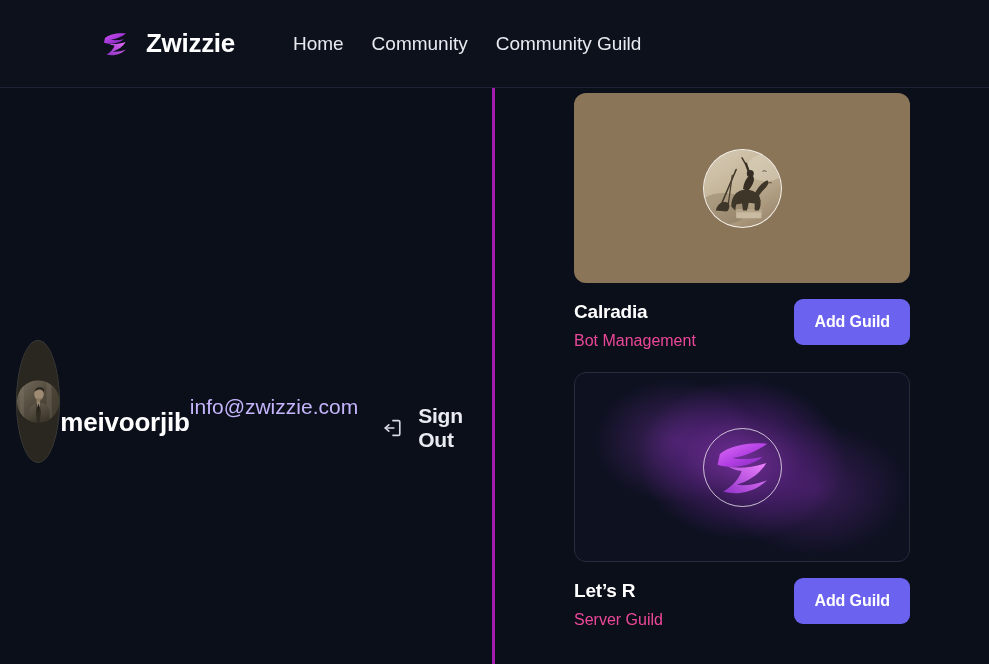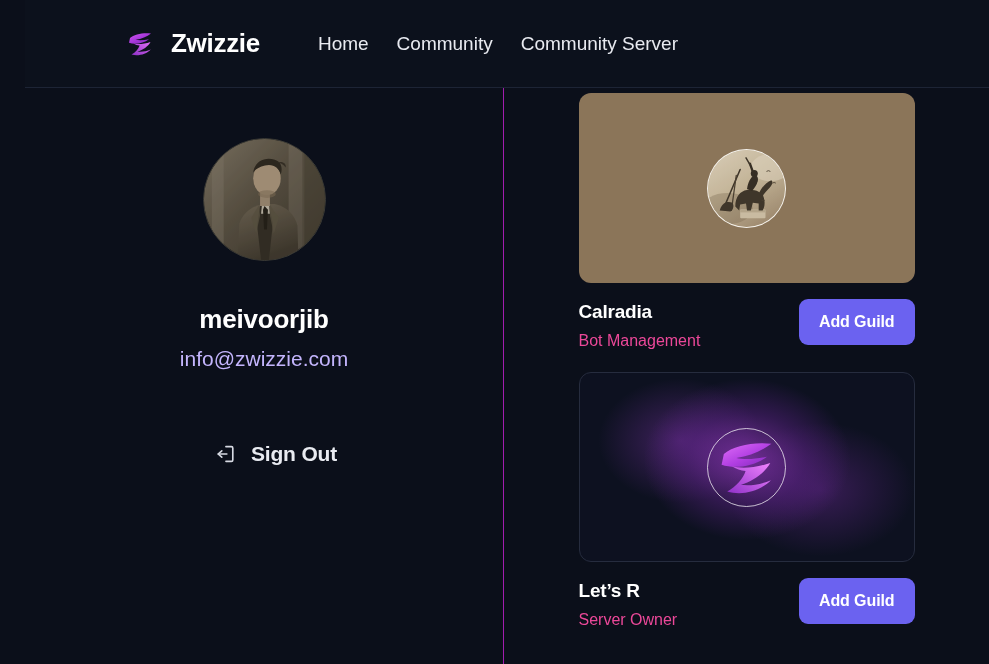--- a/index.html
+++ b/index.html
@@ -13,21 +13,20 @@
     font-family: "Liberation Sans", sans-serif;
     -webkit-font-smoothing: antialiased;
   }
 
   .app {
     width: 989px;
     height: 664px;
     display: flex;
     flex-direction: column;
     background: #0b0f1a;
-    padding-left: 25px;
   }
 
   
   .header {
     height: 88px;
     min-height: 88px;
     background: #0c111c;
     border-bottom: 1px solid #1d2435;
     display: flex;
     align-items: center;
@@ -73,27 +72,28 @@
   .body {
     flex: 1;
     display: flex;
     min-height: 0;
   }
 
   
   .sidebar {
     width: 479px;
     min-width: 479px;
-    border-right: 1px solid #a21caf;
+    border-right: 3px solid #a21caf;
     background: #0b0f1a;
     padding-top: 50px;
     display: flex;
-    flex-direction: column;
+    flex-direction: row;
     align-items: center;
     position: relative;
+    margin-left: 16px;
   }
 
   .avatar {
     width: 123px;
     height: 123px;
     border-radius: 50%;
     overflow: hidden;
     border: 1px solid #3a3a36;
     position: relative;
     background: #2a2620;
@@ -286,21 +286,21 @@
           <path d="M7 11 C11 7.5 20 5.5 28 6.5 C24 9.5 18.5 12 12.5 12.8 C16 13.6 21 13.4 26 12.2 C20.5 16.5 12 17.8 6 15.8 Z" fill="url(#gLogo1)"></path>
           <path d="M10.5 16.5 C15 17.6 21 17.2 27.5 15 C25 19.5 20 23 14.5 24.6 C18 25.2 23 24.6 27.8 22.6 C23 27.5 15 29.6 8.5 27.6 C12.5 25.4 15.5 22 16.6 18.6 C14.5 18.4 12.3 17.7 10.5 16.5 Z" fill="url(#gLogo2)"></path>
         </svg>
       </span>
       <span class="brand-name">Zwizzie</span>
     </div>
 
     <div class="nav">
       <span class="nav-link">Home</span>
       <span class="nav-link">Community</span>
-      <span class="nav-link">Community Server</span>
+      <span class="nav-link">Community Guild</span>
     </div>
   </div>
 
   <div class="body">
 
     <div class="sidebar">
 
       <div class="avatar">
         <svg viewBox="0 0 123 123" xmlns="http://www.w3.org/2000/svg">
           <defs>
@@ -443,21 +443,21 @@
                   </linearGradient>
                 </defs>
                 <path d="M7 11 C11 7.5 20 5.5 28 6.5 C24 9.5 18.5 12 12.5 12.8 C16 13.6 21 13.4 26 12.2 C20.5 16.5 12 17.8 6 15.8 Z" fill="url(#gLogo3)"></path>
                 <path d="M10.5 16.5 C15 17.6 21 17.2 27.5 15 C25 19.5 20 23 14.5 24.6 C18 25.2 23 24.6 27.8 22.6 C23 27.5 15 29.6 8.5 27.6 C12.5 25.4 15.5 22 16.6 18.6 C14.5 18.4 12.3 17.7 10.5 16.5 Z" fill="url(#gLogo4)"></path>
               </svg>
             </div>
           </div>
           <div class="guild-meta">
             <div class="guild-texts">
               <div class="guild-title">Let’s R</div>
-              <div class="guild-role">Server Owner</div>
+              <div class="guild-role">Server Guild</div>
             </div>
             <button class="add-guild-btn">Add Guild</button>
           </div>
         </div>
 
       </div>
     </div>
 
   </div>
 </div>

